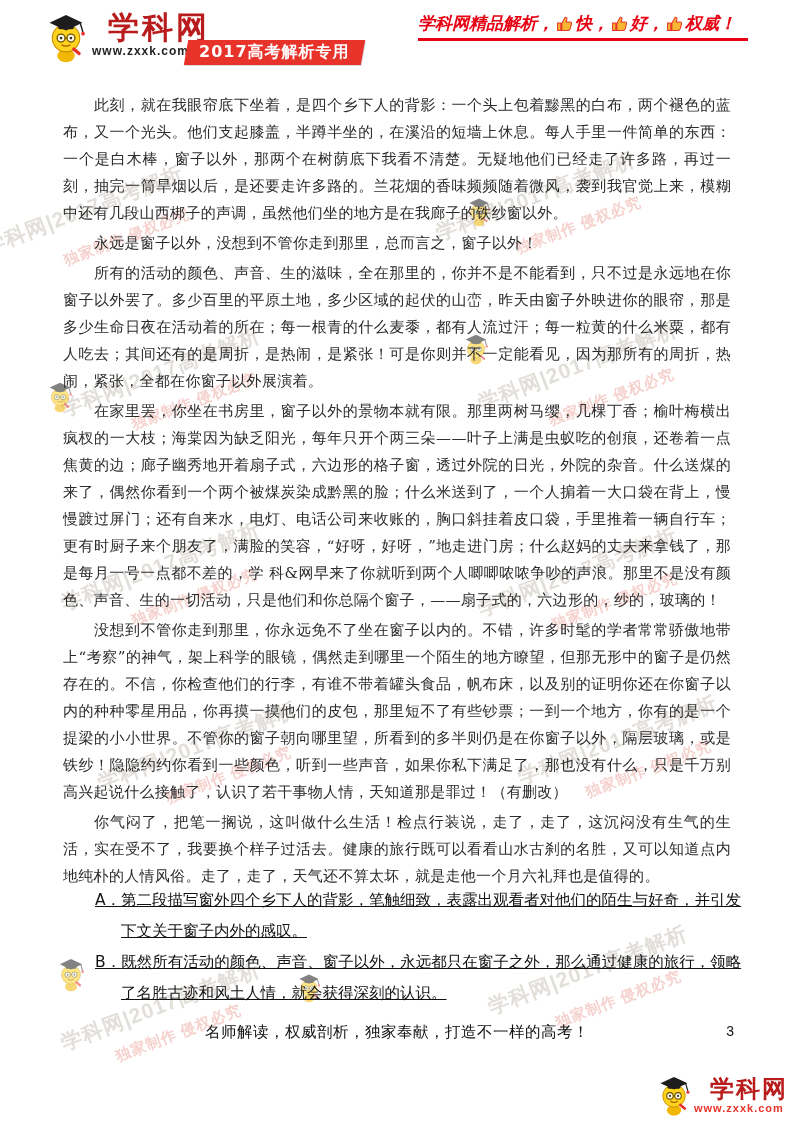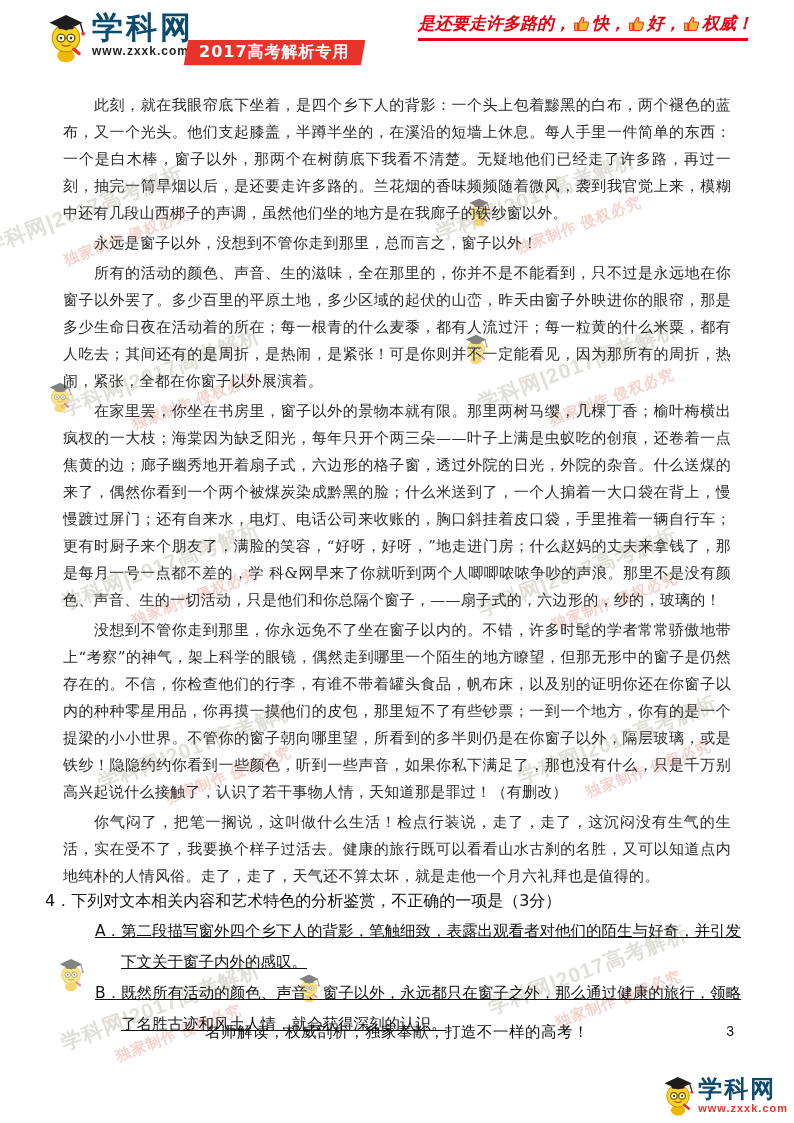--- a/index.html
+++ b/index.html
@@ -21,21 +21,21 @@
     user-select:none;
   }
   .wm-gray{font-size:21px;color:rgba(178,168,156,0.38);letter-spacing:1px;}
   .wm-red{font-size:15px;color:rgba(226,120,108,0.34);letter-spacing:1px;}
   .wm-mascot{position:absolute;opacity:.55;}
   
   .content{position:absolute;inset:0;z-index:1;}
   
   .logo-tl{position:absolute;left:44px;top:10px;display:flex;align-items:flex-start;}
   .logo-text-block{margin-left:4px;}
-  .site-name{font-size:31px;font-weight:bold;color:#0c4a6e;letter-spacing:3px;line-height:34px;font-family:"DejaVu Sans",sans-serif;}
+  .site-name{font-size:31px;font-weight:bold;color:#b91c1c;letter-spacing:3px;line-height:34px;font-family:"DejaVu Sans",sans-serif;margin-left:16px;}
   .site-url{font-size:12px;font-weight:bold;color:#222;letter-spacing:1px;line-height:14px;}
   .ribbon{
     position:absolute;left:186px;top:40px;
     background:#e8332a;
     transform:skewX(-10deg);
     padding:2px 13px;
     box-shadow:1px 1px 0 rgba(0,0,0,.15);
   }
   .ribbon span{
     display:inline-block;
@@ -158,21 +158,21 @@
         <div class="site-url">www.zxxk.com</div>
       </div>
     </div>
 
     <div class="ribbon">
       <span>2017高考解析专用</span>
     </div>
 
     <div class="promo">
       <div class="promo-line1">
-        <span>是还要走许多路的，</span>
+        <span>学科网精品解析，</span>
         <svg class="thumb" viewBox="0 0 16 16">
             <use href="#thumbup"></use>
           </svg>
         <span>快，</span>
         <svg class="thumb" viewBox="0 0 16 16">
             <use href="#thumbup"></use>
           </svg>
         <span>好，</span>
         <svg class="thumb" viewBox="0 0 16 16">
             <use href="#thumbup"></use>
@@ -185,21 +185,20 @@
     <div class="essay">
       <p>此刻，就在我眼帘底下坐着，是四个乡下人的背影：一个头上包着黪黑的白布，两个褪色的蓝布，又一个光头。他们支起膝盖，半蹲半坐的，在溪沿的短墙上休息。每人手里一件简单的东西：一个是白木棒，窗子以外，那两个在树荫底下我看不清楚。无疑地他们已经走了许多路，再过一刻，抽完一筒旱烟以后，是还要走许多路的。兰花烟的香味频频随着微风，袭到我官觉上来，模糊中还有几段山西梆子的声调，虽然他们坐的地方是在我廊子的铁纱窗以外。</p>
       <p>永远是窗子以外，没想到不管你走到那里，总而言之，窗子以外！</p>
       <p>所有的活动的颜色、声音、生的滋味，全在那里的，你并不是不能看到，只不过是永远地在你窗子以外罢了。多少百里的平原土地，多少区域的起伏的山峦，昨天由窗子外映进你的眼帘，那是多少生命日夜在活动着的所在；每一根青的什么麦黍，都有人流过汗；每一粒黄的什么米粟，都有人吃去；其间还有的是周折，是热闹，是紧张！可是你则并不一定能看见，因为那所有的周折，热闹，紧张，全都在你窗子以外展演着。</p>
       <p>在家里罢，你坐在书房里，窗子以外的景物本就有限。那里两树马缨，几棵丁香；榆叶梅横出疯杈的一大枝；海棠因为缺乏阳光，每年只开个两三朵——叶子上满是虫蚁吃的创痕，还卷着一点焦黄的边；廊子幽秀地开着扇子式，六边形的格子窗，透过外院的日光，外院的杂音。什么送煤的来了，偶然你看到一个两个被煤炭染成黔黑的脸；什么米送到了，一个人掮着一大口袋在背上，慢慢踱过屏门；还有自来水，电灯、电话公司来收账的，胸口斜挂着皮口袋，手里推着一辆自行车；更有时厨子来个朋友了，满脸的笑容，“好呀，好呀，”地走进门房；什么赵妈的丈夫来拿钱了，那是每月一号一点都不差的，学 科&amp;网早来了你就听到两个人唧唧哝哝争吵的声浪。那里不是没有颜色、声音、生的一切活动，只是他们和你总隔个窗子，——扇子式的，六边形的，纱的，玻璃的！</p>
       <p>没想到不管你走到那里，你永远免不了坐在窗子以内的。不错，许多时髦的学者常常骄傲地带上“考察”的神气，架上科学的眼镜，偶然走到哪里一个陌生的地方瞭望，但那无形中的窗子是仍然存在的。不信，你检查他们的行李，有谁不带着罐头食品，帆布床，以及别的证明你还在你窗子以内的种种零星用品，你再摸一摸他们的皮包，那里短不了有些钞票；一到一个地方，你有的是一个提梁的小小世界。不管你的窗子朝向哪里望，所看到的多半则仍是在你窗子以外，隔层玻璃，或是铁纱！隐隐约约你看到一些颜色，听到一些声音，如果你私下满足了，那也没有什么，只是千万别高兴起说什么接触了，认识了若干事物人情，天知道那是罪过！（有删改）</p>
       <p>你气闷了，把笔一搁说，这叫做什么生活！检点行装说，走了，走了，这沉闷没有生气的生活，实在受不了，我要换个样子过活去。健康的旅行既可以看看山水古刹的名胜，又可以知道点内地纯朴的人情风俗。走了，走了，天气还不算太坏，就是走他一个月六礼拜也是值得的。</p>
     </div>
 
     <div class="question">
-      <p class="q-stem">4．下列对文本相关内容和艺术特色的分析鉴赏，不正确的一项是（3分）</p>
       <p class="q-option"><span>A．</span><span>第二段描写窗外四个乡下人的背影，笔触细致，表露出观看者对他们的陌生与好奇，并引发下文关于窗子内外的感叹。</span></p>
       <p class="q-option"><span>B．</span><span>既然所有活动的颜色、声音、窗子以外，永远都只在窗子之外，那么通过健康的旅行，领略了名胜古迹和风土人情，就会获得深刻的认识。</span></p>
     </div>
 
     <div class="footer-slogan">名师解读，权威剖析，独家奉献，打造不一样的高考！</div>
     <div class="page-num">3</div>
 
     <div class="logo-br">
       <svg width="36" height="44" viewBox="0 0 40 48">
           <use href="#mascot"></use>

